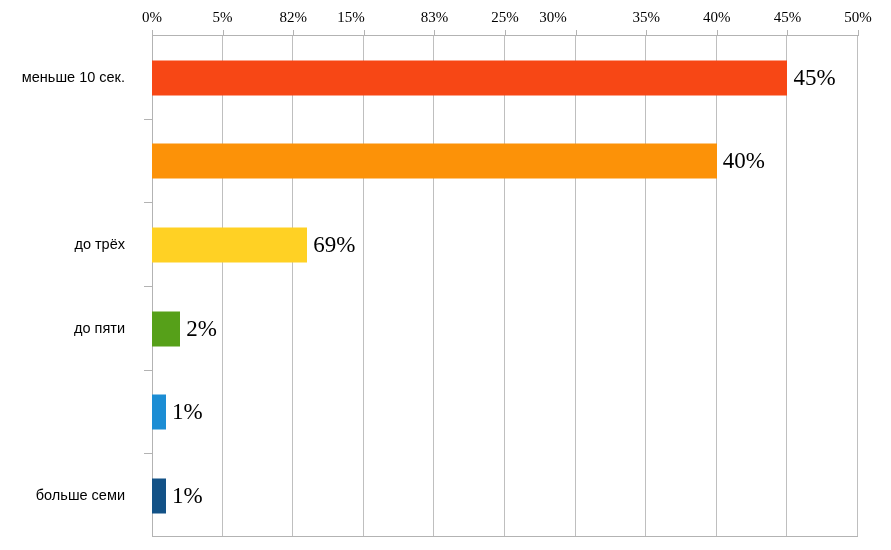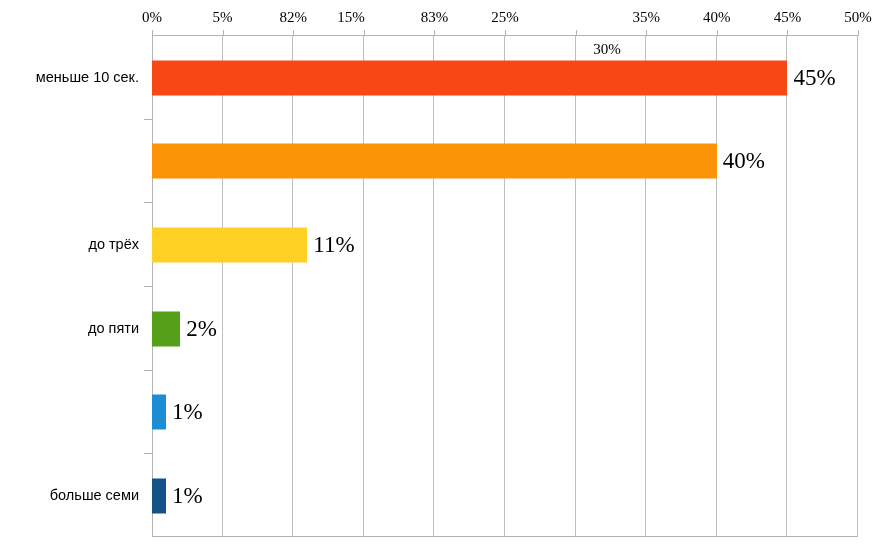--- a/index.html
+++ b/index.html
@@ -119,21 +119,21 @@
   .y-label-wrap {
     position: absolute;
     left: 0;
     width: 143px;
     height: 502px;
     top: 35px;
   }
   .y-label-band {
     position: absolute;
     left: 0;
-    right: 4px;
+    right: 18px;
     padding-left: 15px;
   }
 
   
   .y-tick-mark {
     position: absolute;
     left: 144px;
     width: 8px;
     height: 1px;
     background: #b3b3b3;
@@ -144,21 +144,21 @@
 
 <div id="chart-root">
 
   <div class="x-axis-labels">
       <div class="x-tick-label" style="left: 152px;">0%</div>
       <div class="x-tick-label" style="left: 222.6px;">5%</div>
       <div class="x-tick-label" style="left: 293.2px;">82%</div>
       <div class="x-tick-label" style="left: 351px; font-family: Liberation Serif, serif;">15%</div>
       <div class="x-tick-label" style="left: 434.4px;">83%</div>
       <div class="x-tick-label" style="left: 505px;">25%</div>
-      <div class="x-tick-label" style="left: 607px; margin-top: 32px;">30%</div>
+      <div class="x-tick-label" style="left: 553px;">30%</div>
       <div class="x-tick-label" style="left: 646.2px;">35%</div>
       <div class="x-tick-label" style="left: 716.8px;">40%</div>
       <div class="x-tick-label" style="left: 787.4px;">45%</div>
       <div class="x-tick-label" style="left: 858px;">50%</div>
     </div>
 
   <div id="x-tick-marks">
       <div class="x-tick-mark" style="left: 152px;"></div>
       <div class="x-tick-mark" style="left: 222.6px;"></div>
       <div class="x-tick-mark" style="left: 293.2px;"></div>
@@ -211,21 +211,21 @@
       <div class="category-band" style="top: 0px; height: 83.6667px;">
         <div class="bar" style="width: 635.4px; background: rgb(247, 71, 21);"></div>
         <div class="bar-value" style="left: 641.4px;">45%</div>
       </div>
       <div class="category-band" style="top: 83.6667px; height: 83.6667px;">
         <div class="bar" style="width: 564.8px; background: rgb(252, 146, 8);"></div>
         <div class="bar-value" style="left: 570.8px;">40%</div>
       </div>
       <div class="category-band" style="top: 167.333px; height: 83.6667px;">
         <div class="bar" style="width: 155.32px; background: rgb(255, 209, 36);"></div>
-        <div class="bar-value" style="left: 161.32px;">11%</div>
+        <div class="bar-value" style="left: 161.32px;">69%</div>
       </div>
       <div class="category-band" style="top: 251px; height: 83.6667px;">
         <div class="bar" style="width: 28.24px; background: rgb(86, 160, 25);"></div>
         <div class="bar-value" style="left: 34.24px;">2%</div>
       </div>
       <div class="category-band" style="top: 334.667px; height: 83.6667px;">
         <div class="bar" style="width: 14.12px; background: rgb(28, 141, 212);"></div>
         <div class="bar-value" style="left: 20.12px;">1%</div>
       </div>
       <div class="category-band" style="top: 418.333px; height: 83.6667px;">

